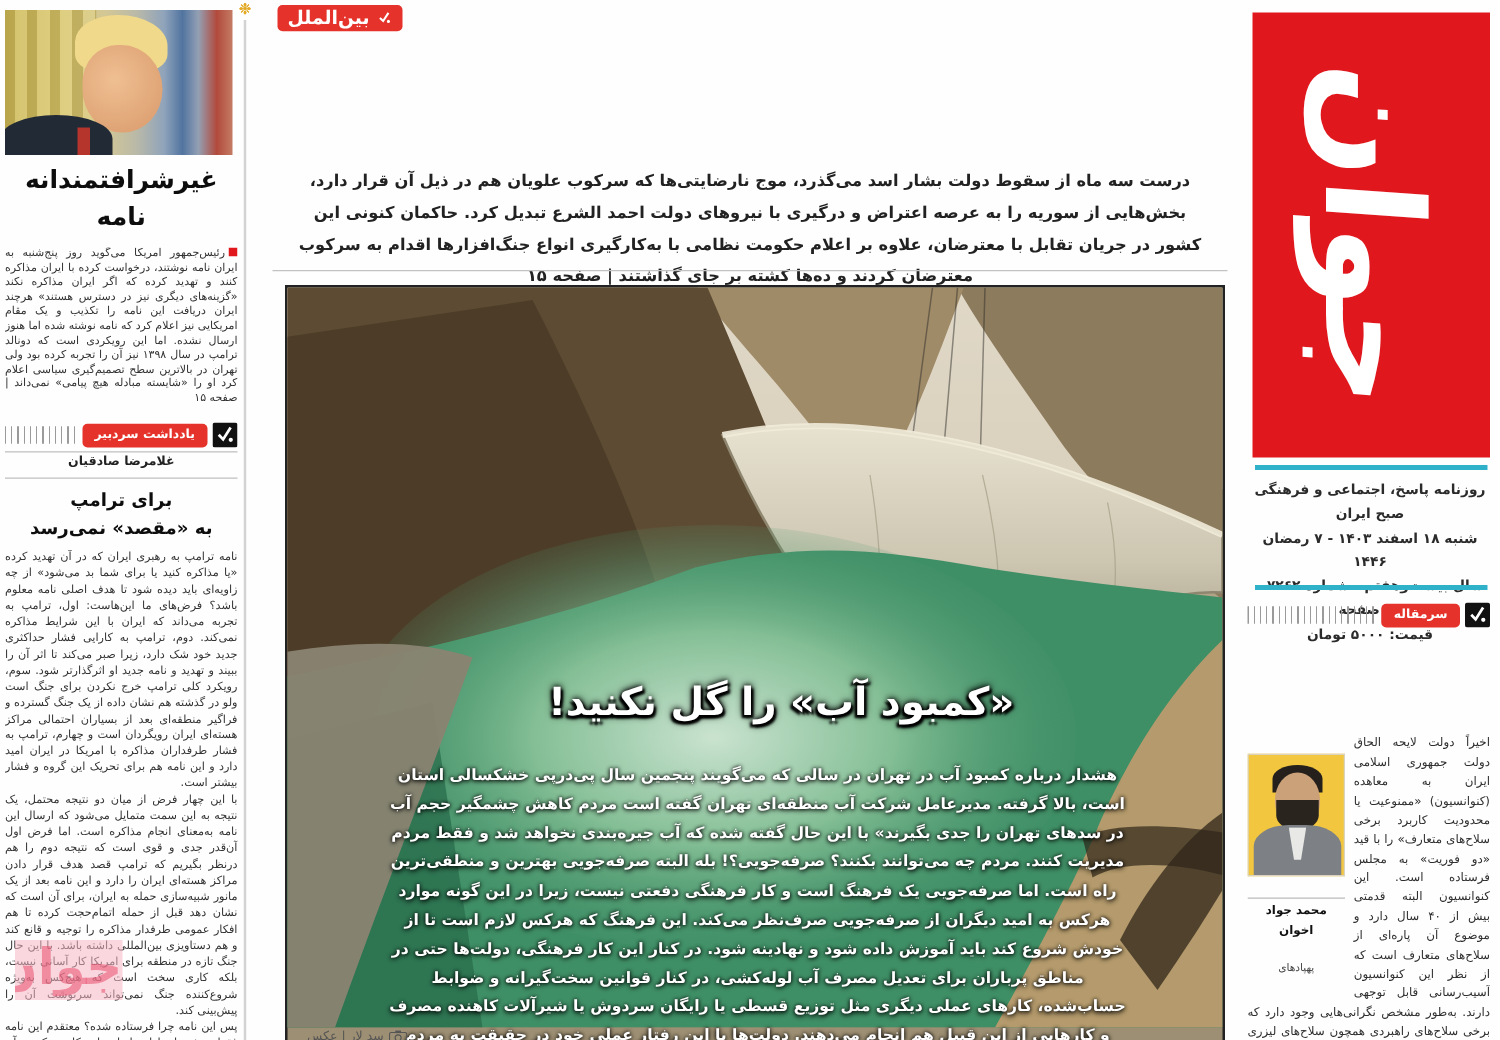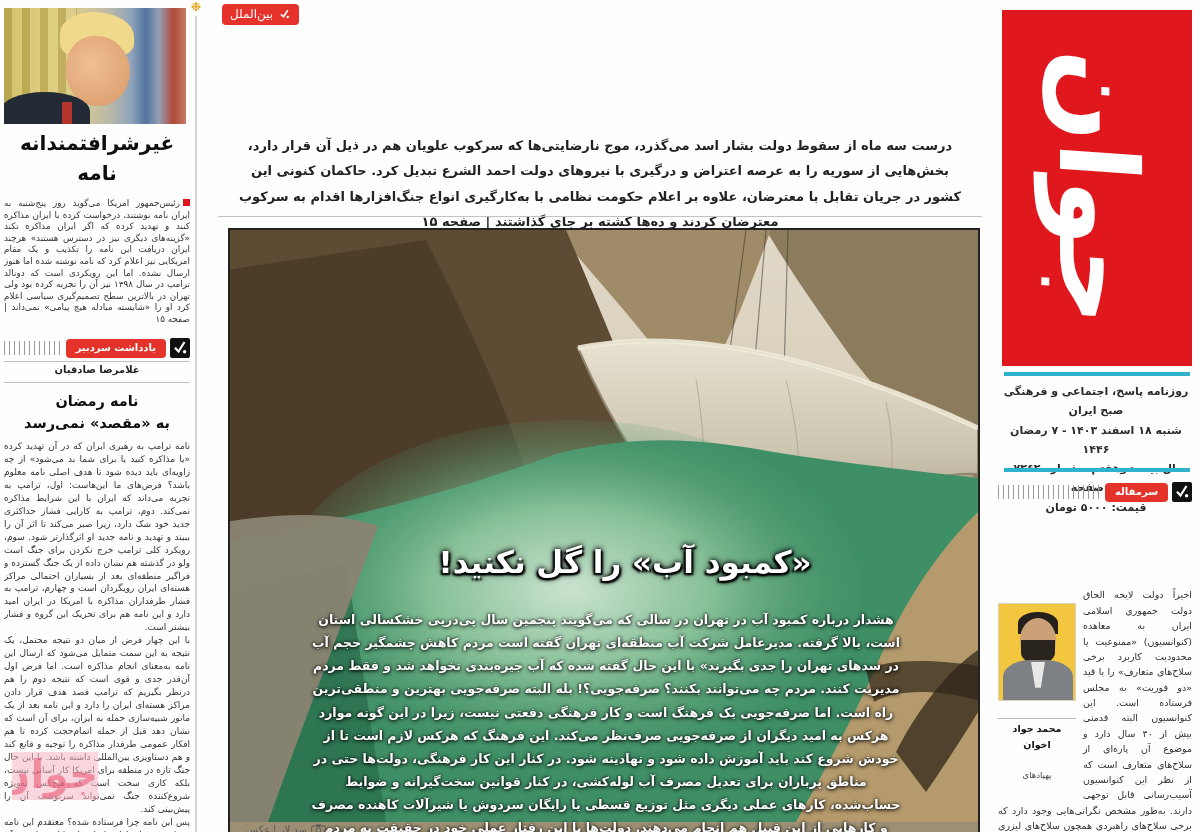--- a/index.html
+++ b/index.html
@@ -53,21 +53,21 @@
     clip-path:polygon(50% 0,100% 0,70% 100%,30% 100%,0 0); }
   .ed-author { font-size:9.5px; font-weight:800; text-align:center; border-top:1px solid #bbb;
     margin-top:2px; padding-top:2px; color:#111; }
   .ed-role { font-size:8.5px; text-align:center; color:#444; padding-top:2px; }
 
   
   .center-col { position:absolute; top:0; right:214px; width:772px; height:832px; }
   .section-badge { position:absolute; top:4px; left:8px; display:flex; align-items:center; gap:5px;
     background:#e5322b; color:#fff; border-radius:4px; padding:3px 8px 4px; height:21px; }
   .section-badge .chip-mark { width:13px; height:13px; }
-  .section-badge .lbl { font-size:12px; font-weight:400; line-height:1; }
+  .section-badge .lbl { font-size:15px; font-weight:700; line-height:1; }
   .main-headline { position:absolute; top:28px; right:0; left:0; text-align:center;
     font-size:57px; font-weight:800; color:#0b0b0b; letter-spacing:-1px; line-height:1.45; }
   .lede { position:absolute; top:133px; right:18px; left:18px; text-align:center;
     font-size:13px; font-weight:700; color:#222; line-height:1.95; }
   .center-hr { position:absolute; top:216px; right:4px; left:4px; height:1px; background:#c2c2c2; }
 
   .photo-frame { position:absolute; top:228px; right:6px; width:752px; height:612px;
     border:2px solid #222; background:#9d8f73; overflow:hidden; }
   .overlay-head { position:absolute; top:312px; left:175px; width:440px; text-align:center;
     font-size:31px; font-weight:800; color:#fff; line-height:1.3;
@@ -264,21 +264,21 @@
       </svg>
       <span class="red-badge">یادداشت سردبیر</span>
       <span class="barcode"></span>
     </div>
 
     <div class="thin-rule" style="top:361px"></div>
     <div class="author-name">غلامرضا صادقیان</div>
     <div class="thin-rule" style="top:382px"></div>
 
     <div class="story2-headline">
-      <div>نامه رمضان</div>
+      <div>برای ترامپ</div>
       <div>به «مقصد» نمی‌رسد</div>
     </div>
 
     <div class="story2-body">نامه ترامپ به رهبری ایران که در آن تهدید کرده «یا مذاکره کنید یا برای شما بد می‌شود» از چه زاویه‌ای باید دیده شود تا هدف اصلی نامه معلوم باشد؟ فرض‌های ما این‌هاست: اول، ترامپ به تجربه می‌داند که ایران با این شرایط مذاکره نمی‌کند. دوم، ترامپ به کارایی فشار حداکثری جدید خود شک دارد، زیرا صبر می‌کند تا اثر آن را ببیند و تهدید و نامه جدید او اثرگذارتر شود. سوم، رویکرد کلی ترامپ خرج نکردن برای جنگ است ولو در گذشته هم نشان داده از یک جنگ گسترده و فراگیر منطقه‌ای بعد از بسیاران احتمالی مراکز هسته‌ای ایران رویگردان است و چهارم، ترامپ به فشار طرفداران مذاکره با امریکا در ایران امید دارد و این نامه هم برای تحریک این گروه و فشار بیشتر است.
 با این چهار فرض از میان دو نتیجه محتمل، یک نتیجه به این سمت متمایل می‌شود که ارسال این نامه به‌معنای انجام مذاکره است. اما فرض اول آن‌قدر جدی و قوی است که نتیجه دوم را هم درنظر بگیریم که ترامپ قصد هدف قرار دادن مراکز هسته‌ای ایران را دارد و این نامه بعد از یک مانور شبیه‌سازی حمله به ایران، برای آن است که نشان دهد قبل از حمله اتمام‌حجت کرده تا هم افکار عمومی طرفدار مذاکره را توجیه و قانع کند و هم دستاویزی بین‌المللی داشته باشد. با این حال جنگ تازه در منطقه برای امریکا کار آسانی نیست، بلکه کاری سخت است که هیچ‌کس به‌ویژه شروع‌کننده جنگ نمی‌تواند سرنوشت آن را پیش‌بینی کند.
 پس این نامه چرا فرستاده شده؟ معتقدم این نامه فقط بخشی از پازل تبلیغاتی امریکاست که در آن ترامپ با</div>
 
     <div class="watermark">
       <span>جوان</span>
     </div>

